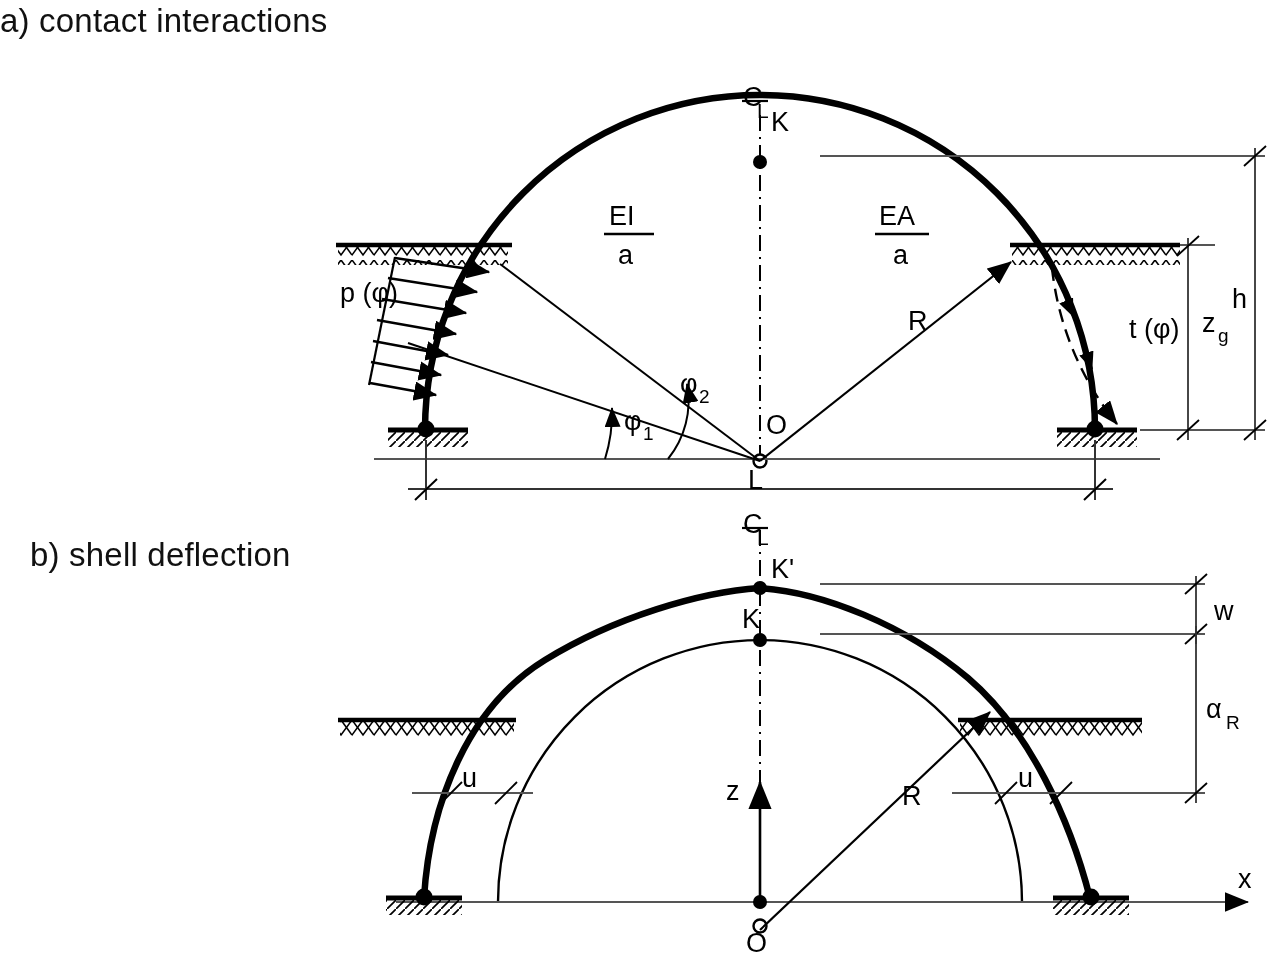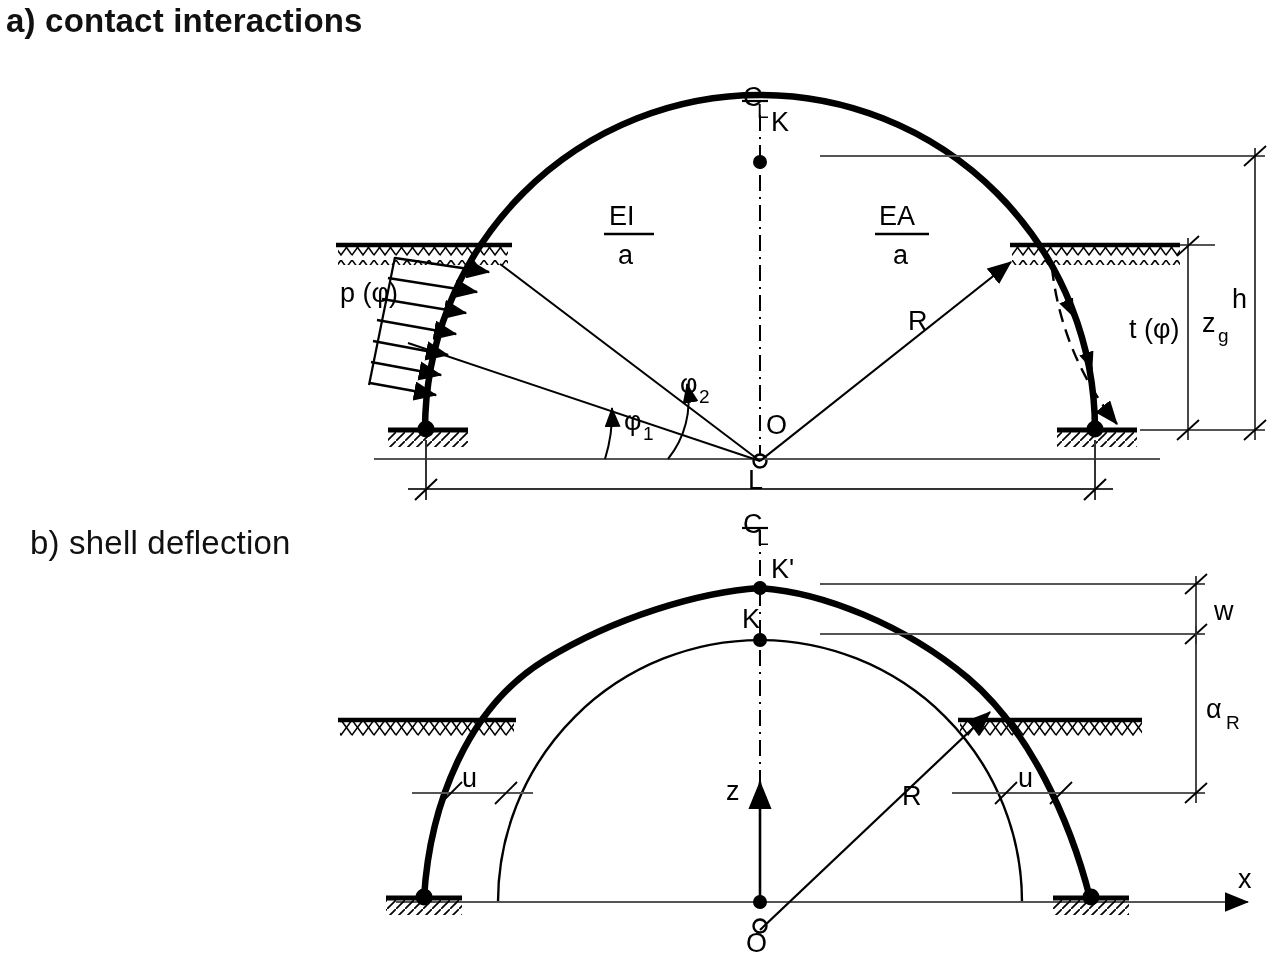--- a/index.html
+++ b/index.html
@@ -1,21 +1,21 @@
 <!DOCTYPE html>
 <html><head>
 <meta charset="utf-8">
 <style>
   html,body{margin:0;padding:0;background:#ffffff;}
   body{width:1280px;height:962px;position:relative;overflow:hidden;
        font-family:"Liberation Sans",sans-serif;color:#000;}
   #fig{position:absolute;left:0;top:0;width:1280px;height:962px;}
   .cap{position:absolute;font-size:33px;letter-spacing:.2px;color:#111;white-space:nowrap;}
-  #cap-a{left:6px;top:2px;font-weight:bold;}
-  #cap-b{left:30px;top:524px;}
+  #cap-a{left:0;top:2px;}
+  #cap-b{left:30px;top:536px;}
   text{font-family:"Liberation Sans",sans-serif;fill:#000;}
   .lbl{font-size:27px;}
   .lbl-sm{font-size:21px;}
   .sub{font-size:19px;}
 </style>
 </head>
 <body>
 
 <div class="cap" id="cap-a">a)  contact interactions</div>
 <div class="cap" id="cap-b">b) shell deflection</div>

